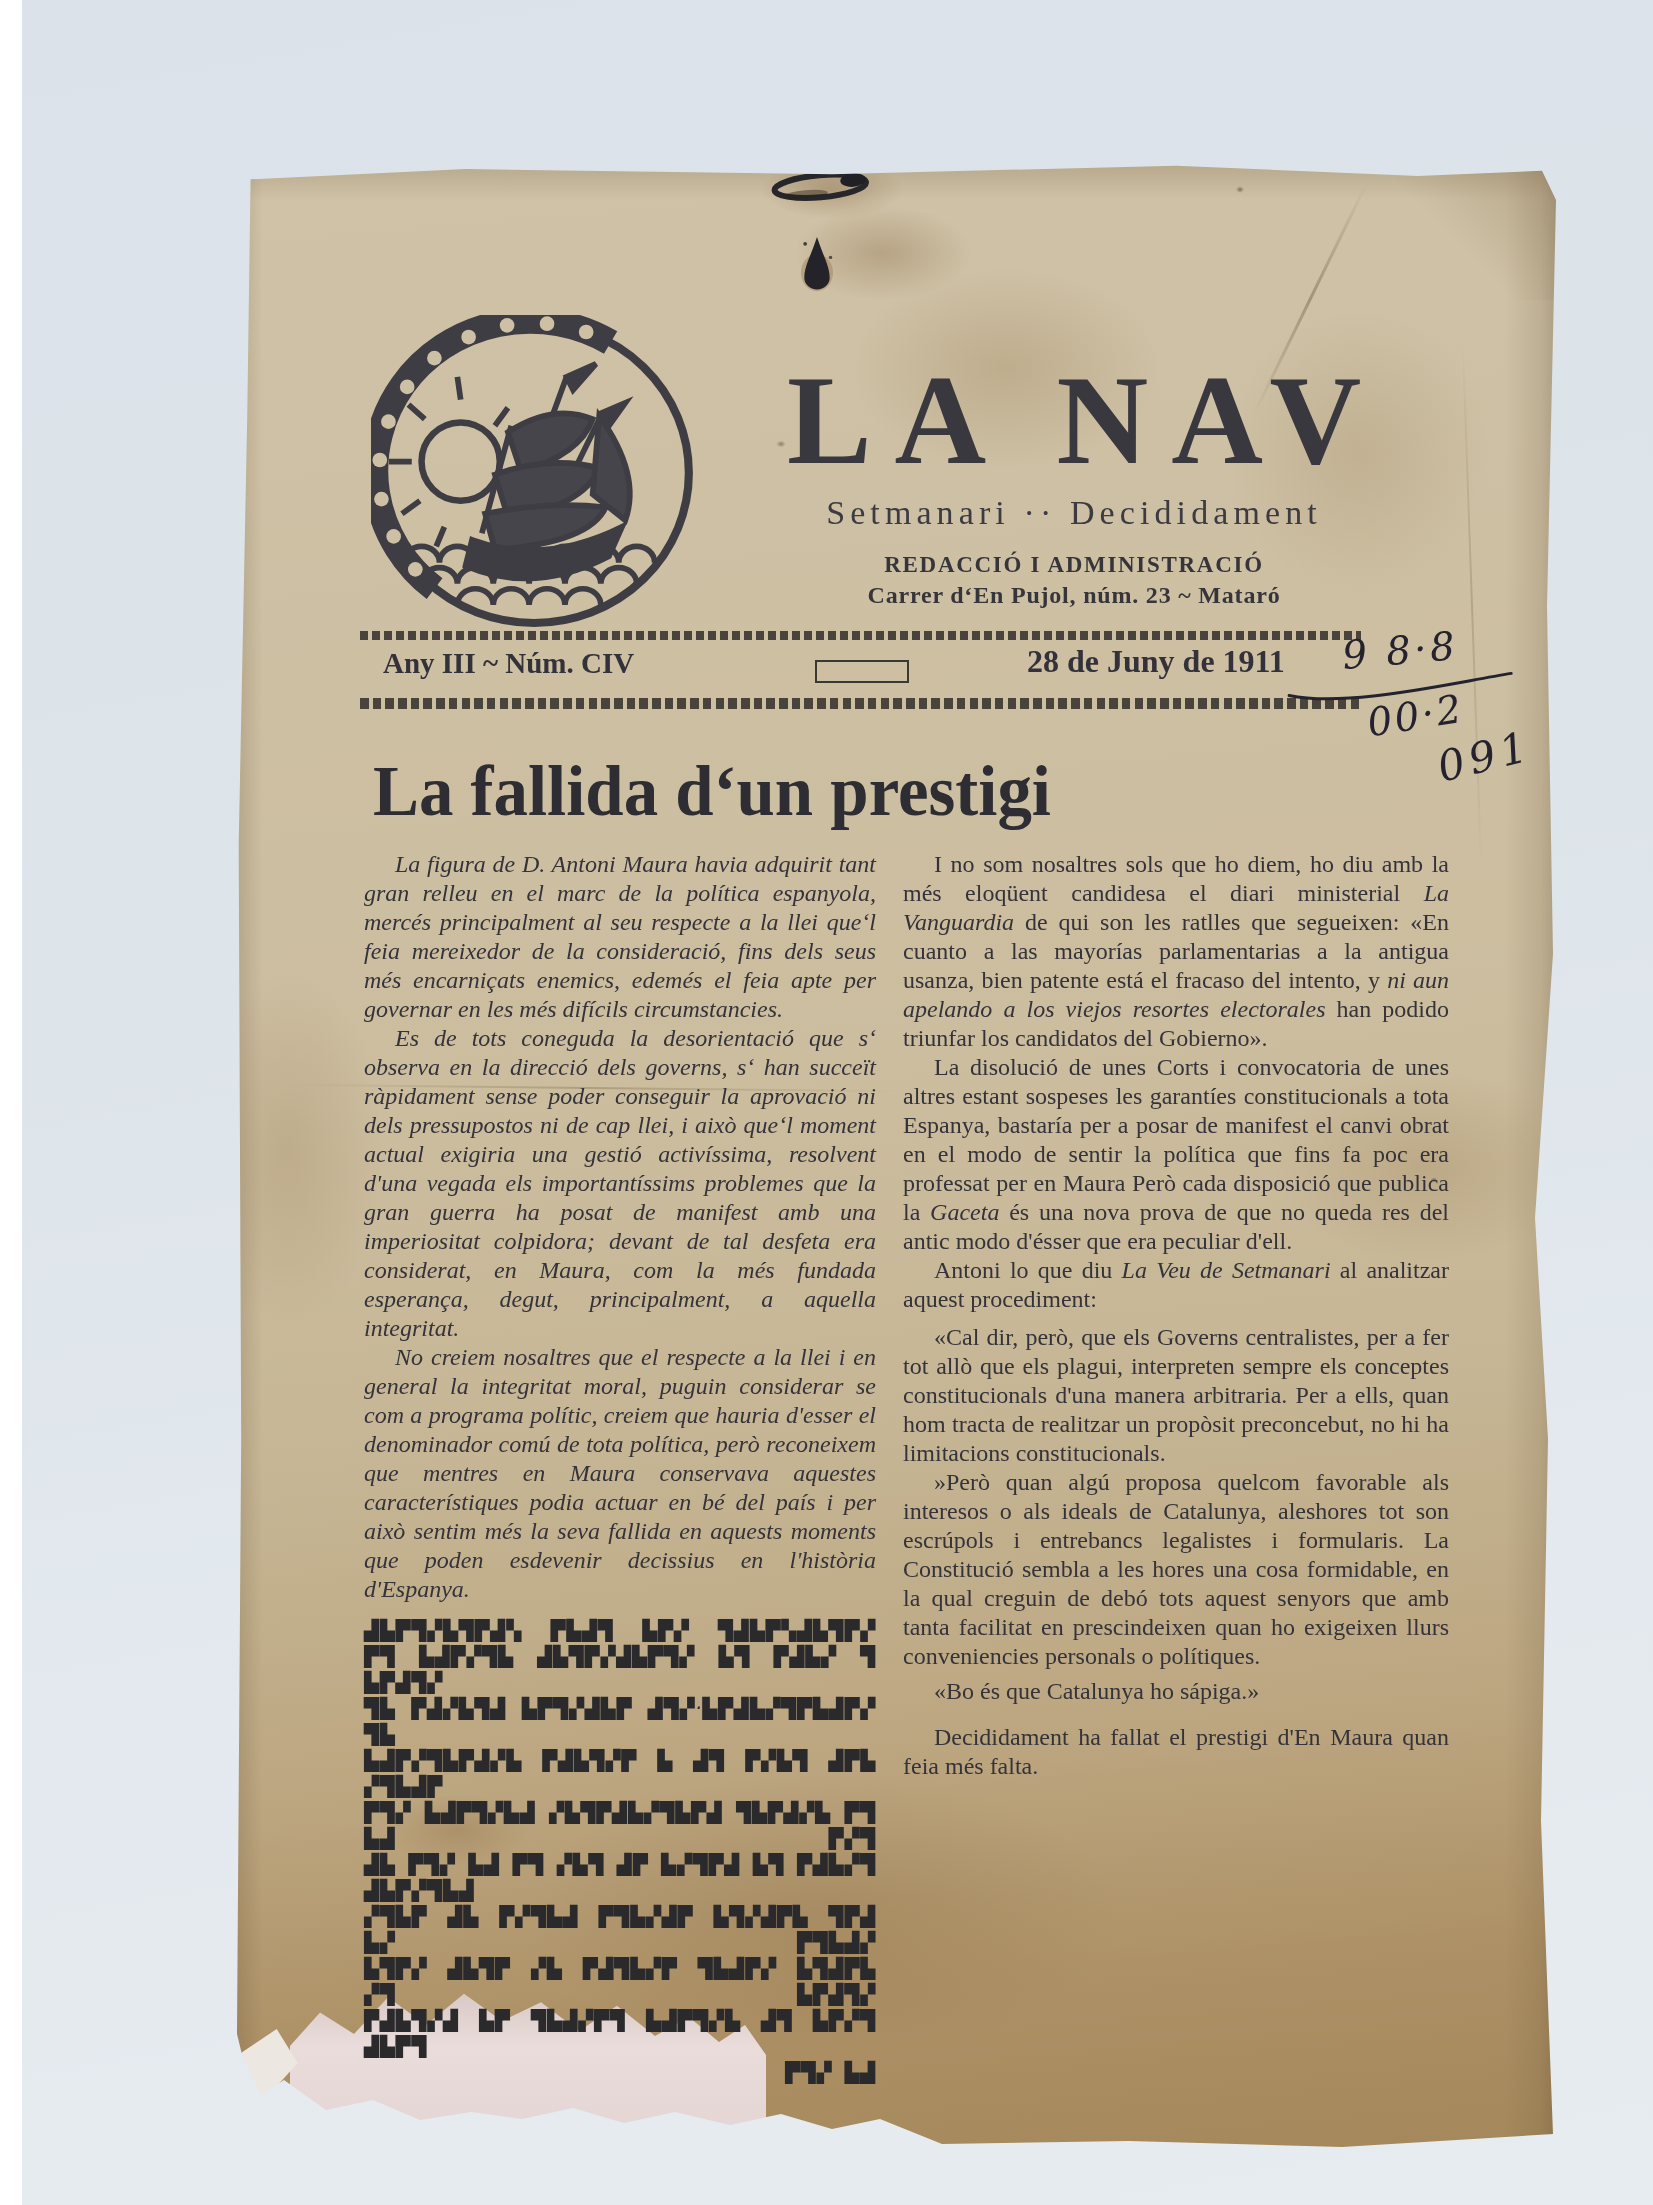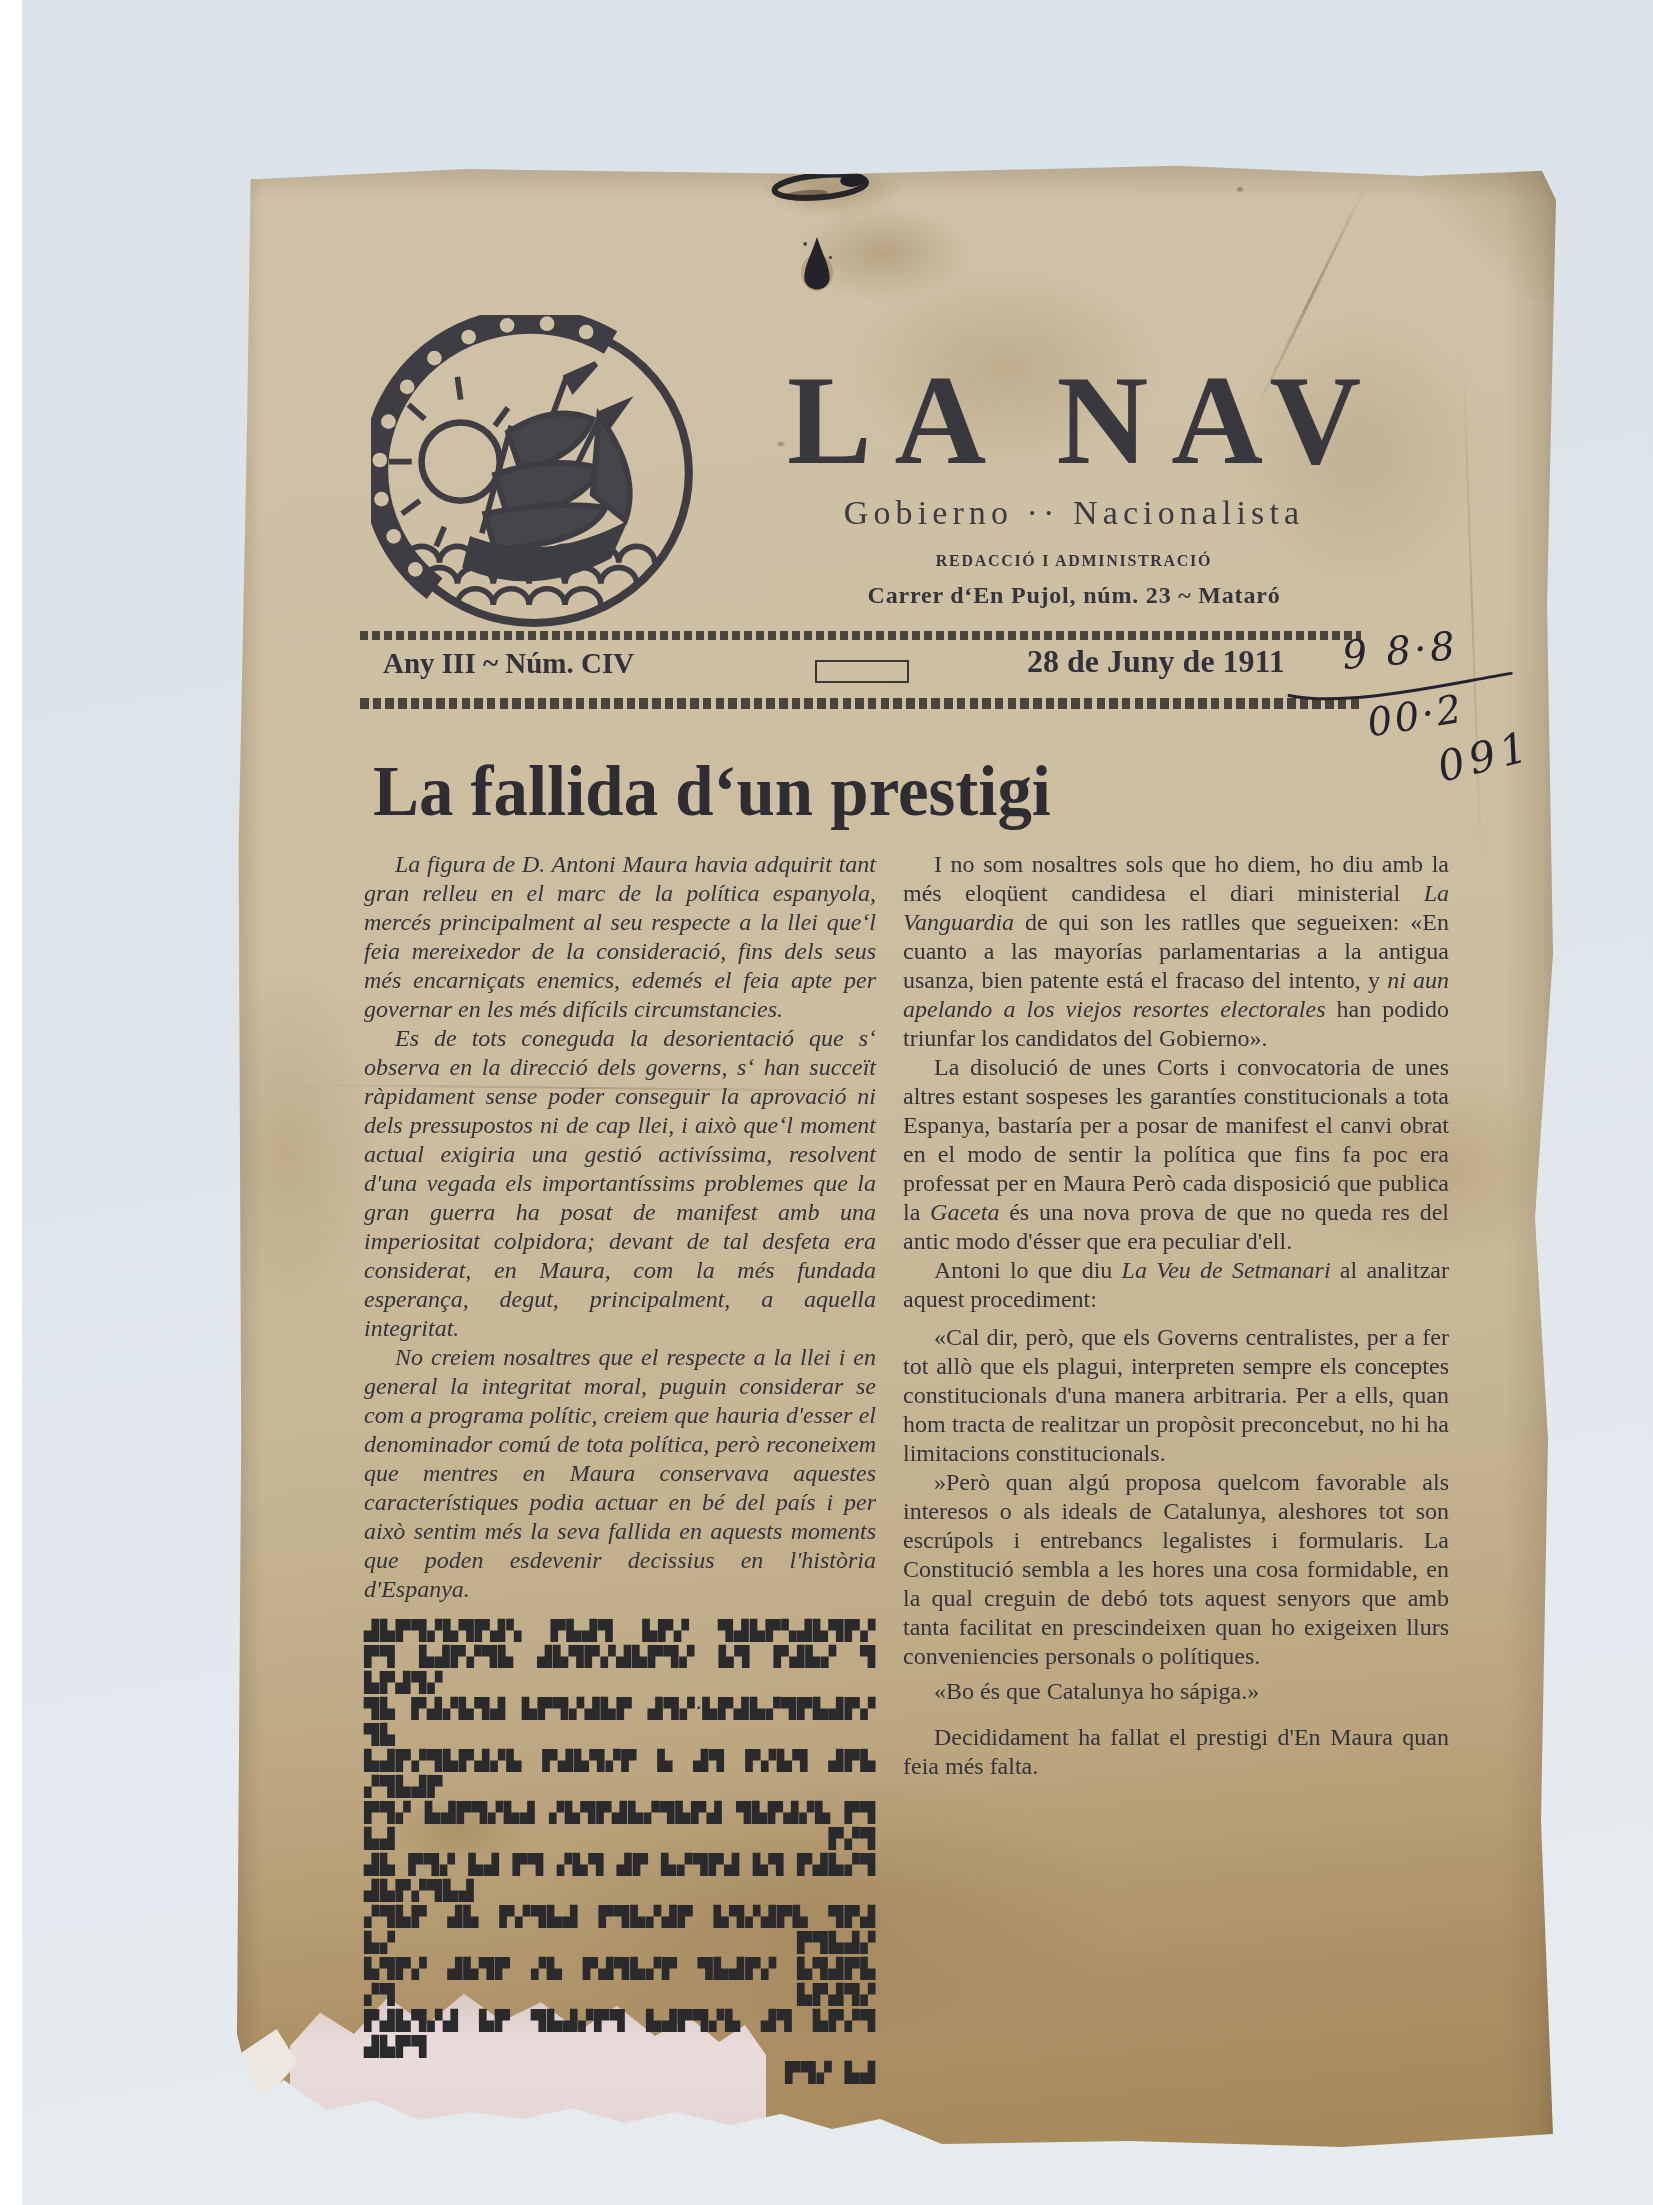--- a/index.html
+++ b/index.html
@@ -32,21 +32,21 @@
       0px 1870px,4.2px 1275px,1.7px 680px,10.2px 255px);
     filter: drop-shadow(0 13.6px 18.7px rgba(60,70,90,.35));}
   
   .logo{position:absolute;left:134px;top:151px;width:326px;height:316px;}
   .m-title{position:absolute;left:463px;top:189px;width:748px;text-align:center;
     font-weight:700;font-size:127px;line-height:134px;letter-spacing:.18em;
     color:#38383e;white-space:nowrap;text-indent:.18em;}
   .m-sub{position:absolute;left:463px;top:330px;width:748px;text-align:center;
     font-size:34px;letter-spacing:5.1px;color:#3c3b41;white-space:nowrap;}
   .m-red{position:absolute;left:463px;top:388px;width:748px;text-align:center;
-    font-weight:700;font-size:16px;letter-spacing:1.7px;color:#36353b;}
+    font-weight:700;font-size:23px;letter-spacing:1.7px;color:#36353b;}
   .m-addr{position:absolute;left:463px;top:418px;width:748px;text-align:center;
     font-weight:700;font-size:24px;letter-spacing:0.8px;color:#36353b;}
   
   .rule{position:absolute;left:123px;width:1001px;opacity:.88;}
   .rule1{top:467px;height:9.3px;
     background:repeating-linear-gradient(90deg,#36332e 0 7.6px,transparent 7.6px 12px);}
   .rule2{top:534px;height:11px;
     background:repeating-linear-gradient(90deg,#36332e 0 8.5px,transparent 8.5px 12.7px);}
   .issue-left{position:absolute;left:146px;top:483px;font-weight:700;font-size:29px;color:#33323a;}
   .issue-box{position:absolute;left:578px;top:496px;width:90px;height:18.7px;
@@ -161,21 +161,21 @@
           <path d="M140,60 Q166,96 156,124 L136,108 Z" fill="#46454c"></path>
           <path d="M58,152 Q100,170 146,146 L154,128 Q106,152 62,136 Z" fill="#3e3d43"></path>
           <path d="M20,150 a11,10 0 0 1 22,0 a11,10 0 0 1 22,0 a11,10 0 0 1 22,0 a11,10 0 0 1 22,0 a11,10 0 0 1 22,0 a11,10 0 0 1 22,0 a11,10 0 0 1 22,0"></path>
           <path d="M31,163 a11,10 0 0 1 22,0 a11,10 0 0 1 22,0 a11,10 0 0 1 22,0 a11,10 0 0 1 22,0 a11,10 0 0 1 22,0 a11,10 0 0 1 22,0"></path>
           <path d="M53,176 a11,10 0 0 1 22,0 a11,10 0 0 1 22,0 a11,10 0 0 1 22,0 a11,10 0 0 1 22,0"></path>
         </g>
       </svg>
     </div>
 
     <div class="m-title">LA NAV</div>
-    <div class="m-sub">Gobierno ·· Nacionalista</div>
+    <div class="m-sub">Setmanari ·· Decididament</div>
     <div class="m-red">REDACCIÓ I ADMINISTRACIÓ</div>
     <div class="m-addr">Carrer d‘En Pujol, núm. 23 ~ Mataró</div>
 
     <div class="rule rule1"></div>
     <div class="issue-left">Any III ~ Núm. CIV</div>
     <div class="issue-box"></div>
     <div class="issue-date">28 de Juny de 1911</div>
     <div class="rule rule2"></div>
 
     <div class="hw hw1">9 8·8</div>

